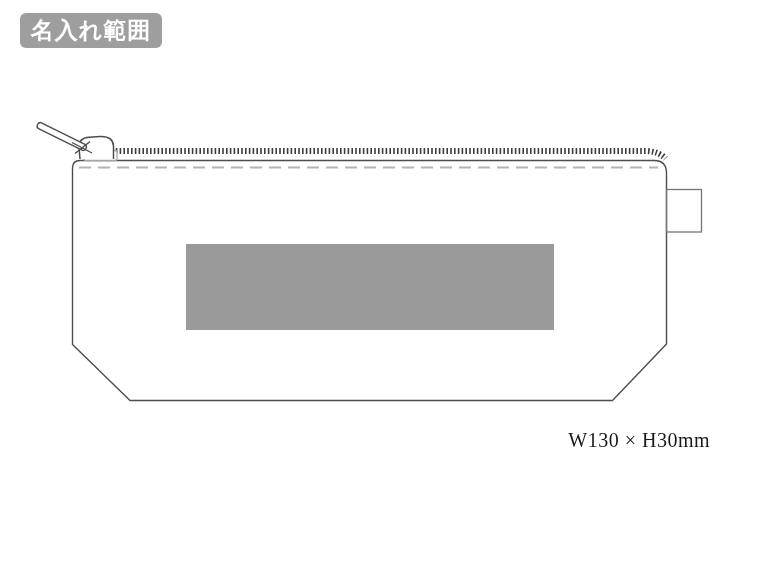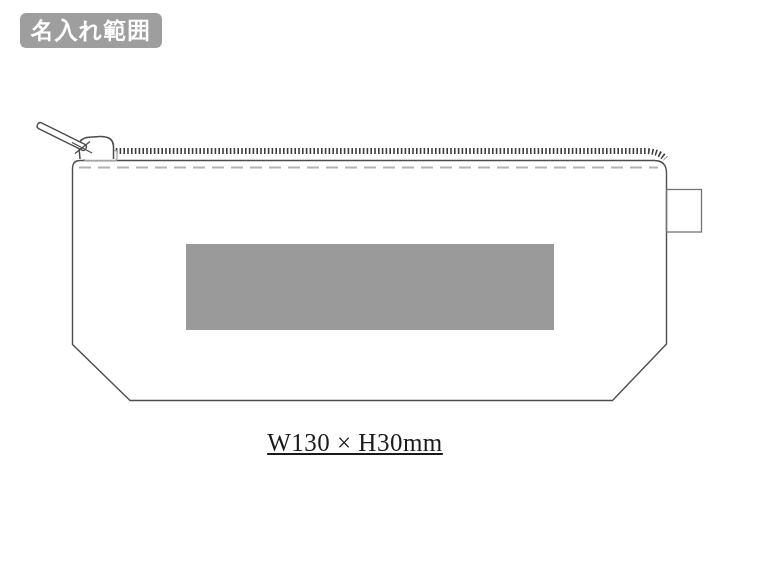--- a/index.html
+++ b/index.html
@@ -97,26 +97,25 @@
   .attach-marks {
     fill: none;
     stroke: var(--outline);
     stroke-width: 1.4;
   }
   .dimension-label {
     position: absolute;
     left: 0;
     top: 429px;
     width: 710px;
-    text-align: center;
+    text-align: right;
     font-family: "Liberation Serif", serif;
-    font-size: 25px;
+    font-size: 20px;
     color: var(--dimension-text);
     letter-spacing: 0.5px;
-    text-decoration: underline;
   }
 </style>
 </head>
 <body>
 
 <div class="badge">
   <span>名入れ範囲</span>
 </div>
 
 <svg class="diagram-svg" width="760" height="570" viewBox="0 0 760 570">

